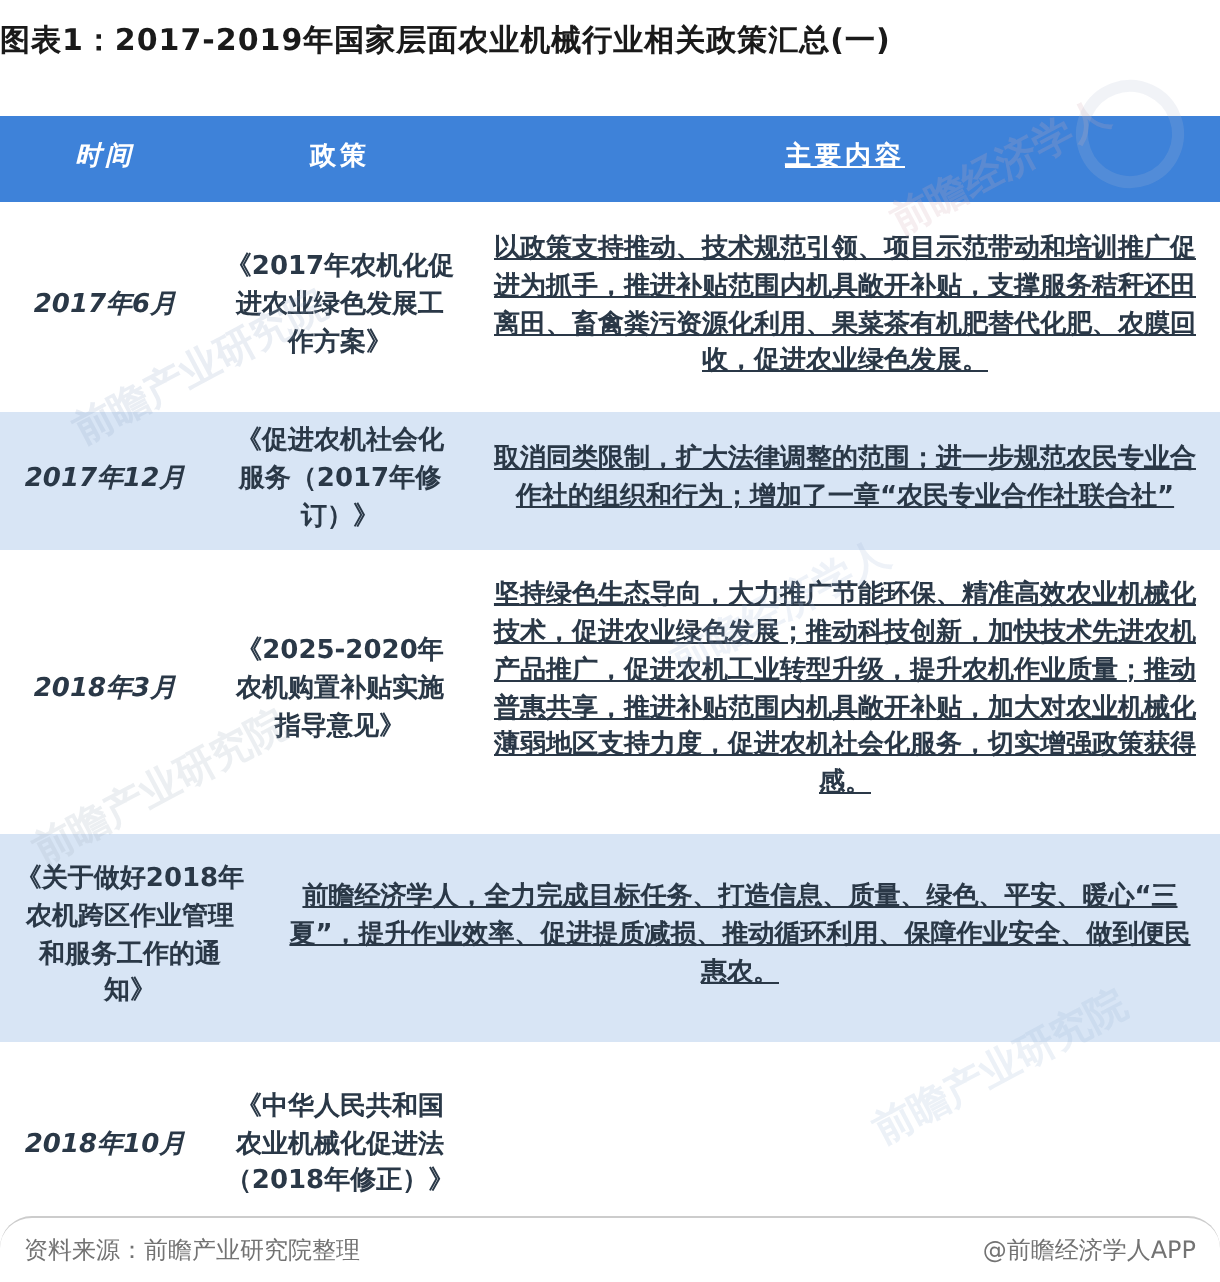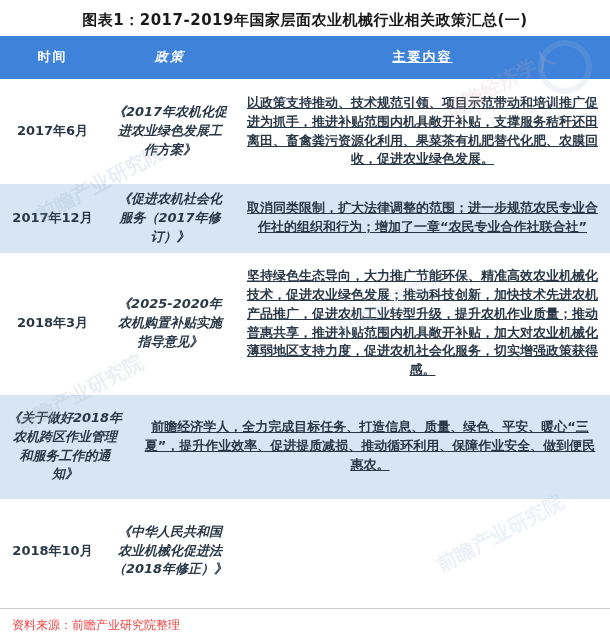--- a/index.html
+++ b/index.html
@@ -3,50 +3,50 @@
 <meta charset="utf-8">
 <style>
   * { margin:0; padding:0; box-sizing:border-box; }
   html,body { background:#ffffff; }
   body { font-family:"DejaVu Sans", sans-serif; }
   .page {
     position:relative; width:610px; height:641px;
     background:#ffffff; overflow:hidden;
   }
   .title {
-    padding-top:11px; height:36px;
-    text-align:center; font-size:15px; font-weight:bold; color:#1a1a1a;
+    padding-top:11px; height:58px;
+    text-align:left; font-size:15px; font-weight:bold; color:#1a1a1a;
     letter-spacing:0.5px;
   }
   .table { width:610px; }
   .thead {
     display:flex; background:#3e82d9; color:#ffffff;
     height:43px; font-weight:bold; font-size:14px; letter-spacing:2px;
   }
   .row { display:flex; width:610px; }
   .row.alt { background:#d8e5f5; }
   .cell {
     display:flex; align-items:center; justify-content:center;
     text-align:center; color:#2a3847; font-weight:bold; font-size:13px;
     line-height:1.45;
   }
   .thead .cell { color:#ffffff; }
-  .col-time   { width:105px; flex:0 0 105px; padding:4px 4px; }
-  .col-policy { width:130px; flex:0 0 130px; padding:6px 7px;font-style:italic; }
+  .col-time   { width:105px; flex:0 0 105px; padding:4px 4px;font-style:italic; }
+  .col-policy { width:130px; flex:0 0 130px; padding:6px 7px; }
   .col-content{ flex:1 1 auto; padding:6px 9px;text-decoration:underline; }
   .r1 { min-height:105px; }
   .r2 { min-height:67px; }
   .r3 { min-height:142px; }
   .r4 { min-height:104px; }
   .r5 { min-height:105px; }
   .footer {
     position:absolute; left:0; bottom:0; width:610px; height:33px;
     border-top:1px solid #cccccc;
     display:flex; align-items:center; justify-content:space-between;
-    padding:0 12px; font-size:12px; color:#ef4444;
+    padding:0 12px; font-size:12px; color:#737373;border-radius:16px;
   }
   .watermark {
     position:absolute; font-size:20px; font-weight:bold;
     color:rgba(150,170,200,0.20); transform:rotate(-28deg);
     white-space:nowrap; pointer-events:none; z-index:5;
   }
   .wm1 { left:30px;  top:170px; }
   .wm2 { left:10px;  top:380px; color:rgba(170,180,195,0.22); }
   .wm3 { left:330px; top:290px; color:rgba(160,185,215,0.18); }
   .wm4 { left:440px; top:70px;  color:rgba(210,170,180,0.20); }
@@ -103,15 +103,16 @@
 
   <span class="watermark wm1">前瞻产业研究院</span>
   <span class="watermark wm2">前瞻产业研究院</span>
   <span class="watermark wm3">前瞻经济学人</span>
   <span class="watermark wm4">前瞻经济学人</span>
   <span class="watermark wm5">前瞻产业研究院</span>
   <span class="wm-logo"></span>
 
   <div class="footer">
     <span>资料来源：前瞻产业研究院整理</span>
+    <span>@前瞻经济学人APP</span>
   </div>
 
 </div>
 
 </body></html>

